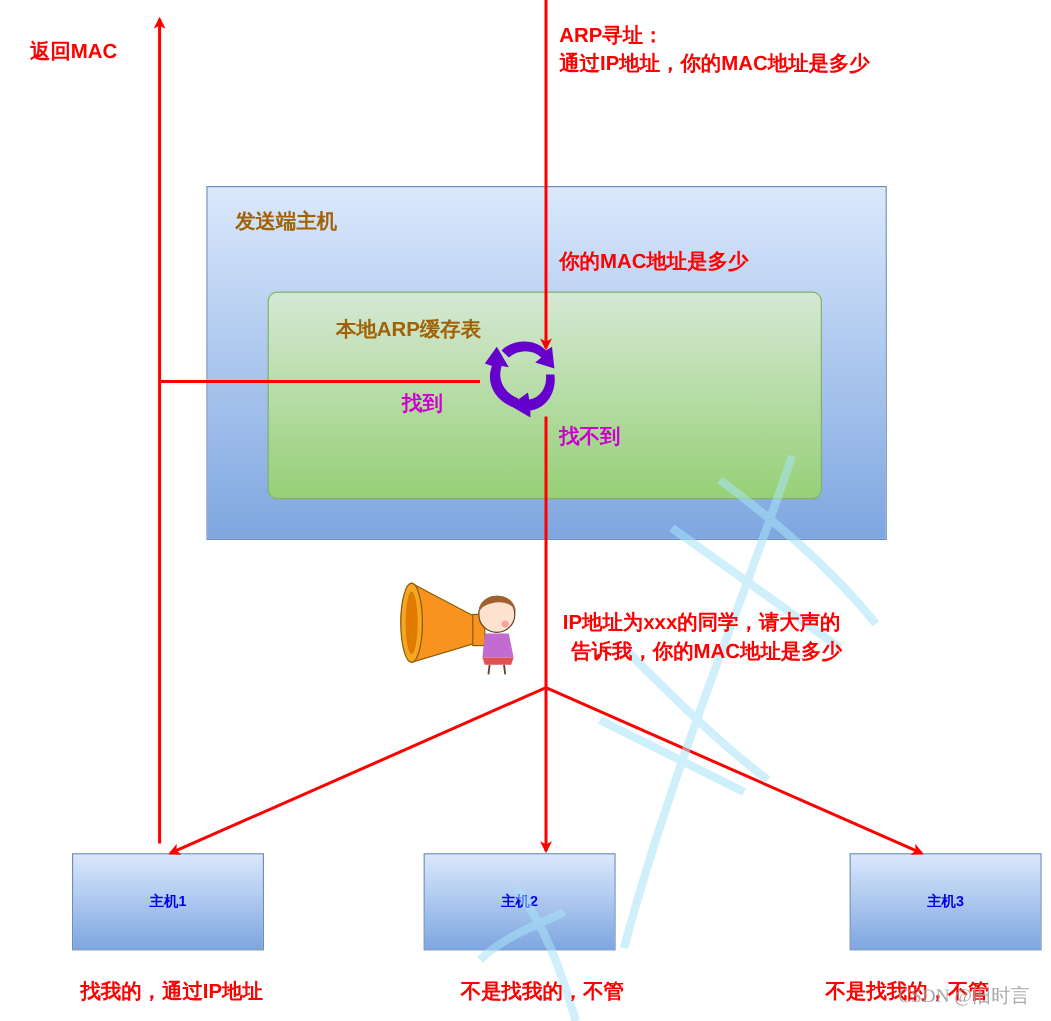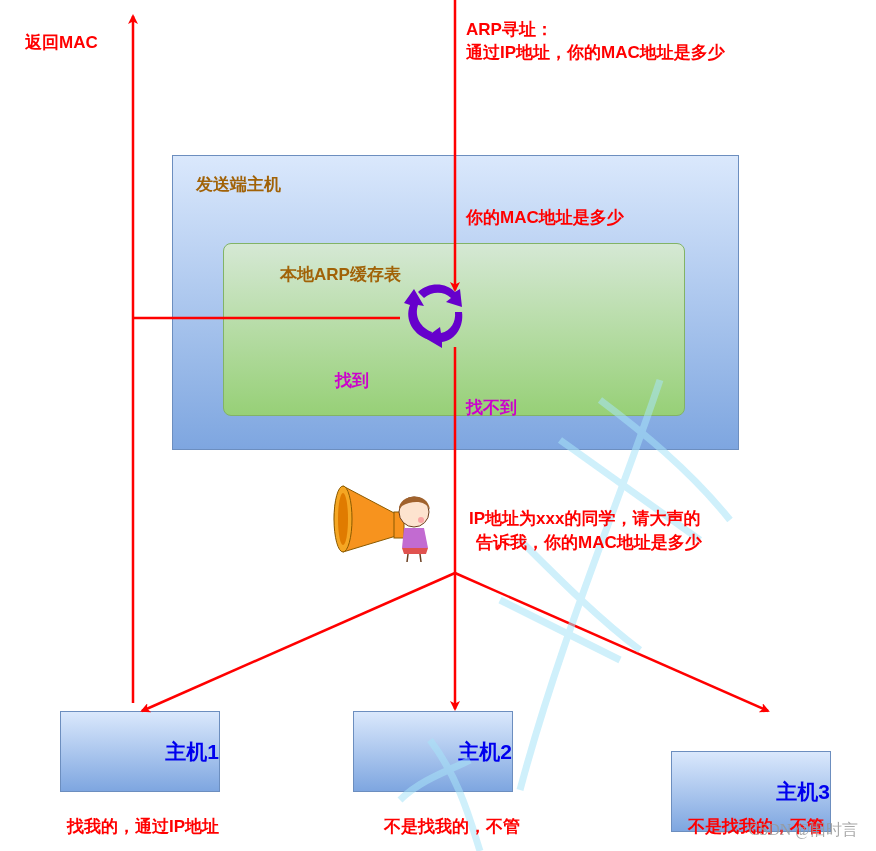--- a/index.html
+++ b/index.html
@@ -1,37 +1,37 @@
 <!DOCTYPE html>
 <html><head>
 <meta charset="utf-8">
 <style>
   html, body { margin:0; padding:0; background:#ffffff; }
   body { width:876px; height:851px; position:relative; overflow:hidden;
          font-family:"Liberation Sans", "DejaVu Sans", sans-serif; }
   .abs { position:absolute; }
   .txt-red { color:#ff0000; font-weight:bold; }
   .txt-blue { color:#a16207; font-weight:bold; }
-  .txt-purple { color:#cc00cc; font-weight:bold;margin-top:44px; }
+  .txt-purple { color:#cc00cc; font-weight:bold; }
   .outer-box {
     position:absolute; left:172px; top:155px; width:567px; height:295px;
     background:linear-gradient(to bottom, #dae8fc 0%, #7ea6e0 100%);
     border:1px solid #6c8ebf; box-sizing:border-box;
   }
   .inner-box {
     position:absolute; left:223px; top:243px; width:462px; height:173px;
     background:linear-gradient(to bottom, #d5e8d4 0%, #97d077 100%);
     border:1px solid #82b366; border-radius:8px; box-sizing:border-box;
   }
   .host-box {
     position:absolute; top:711px; width:160px; height:81px;
     background:linear-gradient(to bottom, #dae8fc 0%, #7ea6e0 100%);
     border:1px solid #6c8ebf; box-sizing:border-box;
-    display:flex; align-items:center; justify-content:flex-end;
-    font-size:21px; font-weight:bold; color:#0000ee;
+    display:flex; align-items:center; justify-content:center;
+    font-size:12px; font-weight:bold; color:#0000ee;
   }
   .label { font-size:17px; line-height:23px; white-space:nowrap; }
   svg.overlay { position:absolute; left:0; top:0; }
   .watermark {
     position:absolute; right:18px; bottom:10px; font-size:16px; color:#999999;
     font-family:Liberation Serif, serif; opacity:0.85;margin-left:16px;
   }
 </style>
 </head>
 <body>
@@ -41,21 +41,21 @@
 
 <div class="inner-box"></div>
 <div class="abs label txt-blue" style="left:256px; top:263px;margin-left:24px;">本地ARP缓存表</div>
 
 <div class="host-box" style="left:60px;">
     <span>主机1</span>
   </div>
 <div class="host-box" style="left:353px;">
     <span>主机2</span>
   </div>
-<div class="host-box" style="left:671px;margin-top:40px;">
+<div class="host-box" style="left:708px;">
     <span>主机3</span>
   </div>
 
 <svg class="overlay" width="876" height="851" viewBox="0 0 876 851">
   <defs>
     <marker id="ah" markerWidth="10" markerHeight="10" refX="8" refY="5" orient="auto" markerUnits="userSpaceOnUse">
       <path d="M0,0 L10,5 L0,10 L2.5,5 Z" fill="#ff0000"></path>
     </marker>
   </defs>
 

